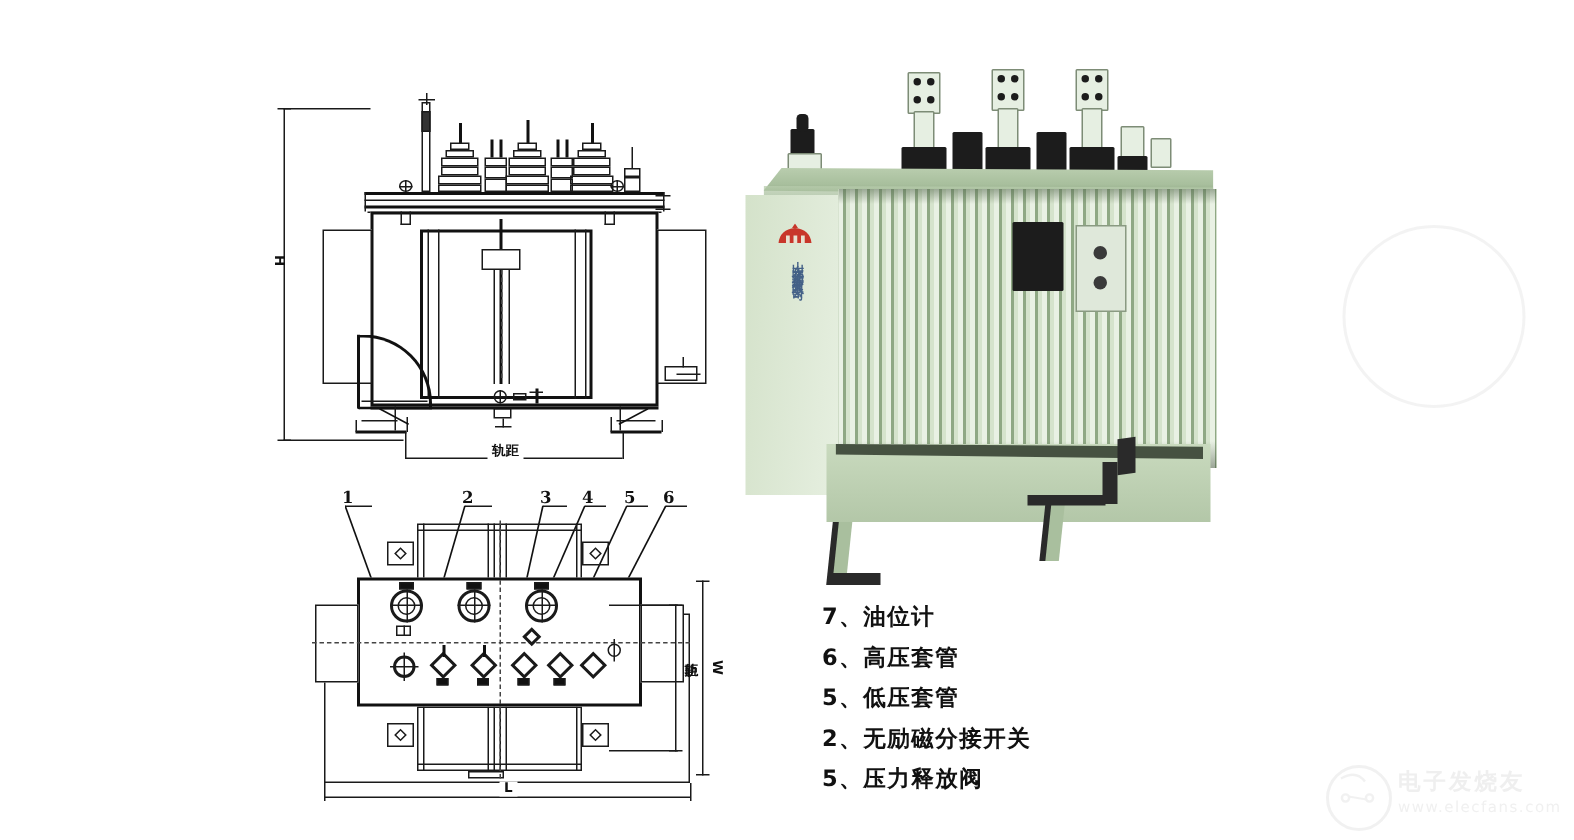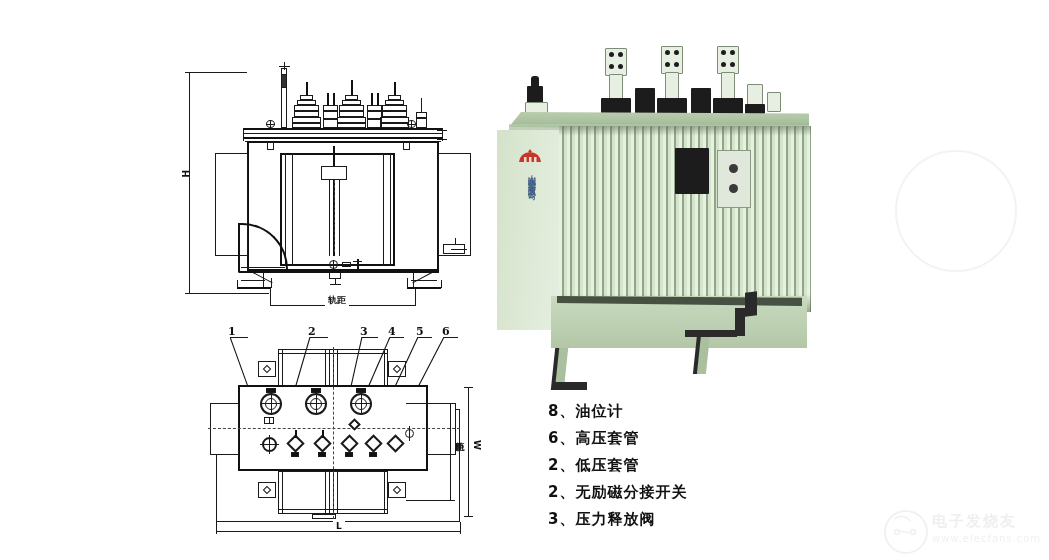--- a/index.html
+++ b/index.html
@@ -499,25 +499,25 @@
                 transform:skewX(-6deg);"></div>
     <div class="skidtop" style="left:210px;top:290px;width:9px;height:40px;
                 transform:skewX(-6deg);background:#a9bf9e;"></div>
     <div class="skid" style="left:196px;top:286px;width:52px;height:7px;"></div>
     <div class="skid" style="left:246px;top:264px;width:10px;height:28px;"></div>
     <div class="skid" style="left:256px;top:248px;width:12px;height:24px;
                 transform:skewY(-8deg);"></div>
   </div>
 
   <div class="legend">
-    <div class="legend-item">8、油位计</div>
+    <div class="legend-item">7、油位计</div>
     <div class="legend-item">6、高压套管</div>
-    <div class="legend-item">2、低压套管</div>
+    <div class="legend-item">5、低压套管</div>
     <div class="legend-item">2、无励磁分接开关</div>
-    <div class="legend-item">3、压力释放阀</div>
+    <div class="legend-item">5、压力释放阀</div>
   </div>
 
   <div class="wm-circle"></div>
 
   <div class="wm-bottom">
     <div class="wm-face">
       <svg width="36" height="36" viewBox="0 0 36 36" style="position:absolute;left:0;top:0;">
         <circle cx="11" cy="20" r="2.4" fill="none" stroke="#e6e6e6" stroke-width="1.6"></circle>
         <circle cx="27" cy="20" r="2.4" fill="none" stroke="#e6e6e6" stroke-width="1.6"></circle>
         <line x1="13" y1="19" x2="25" y2="21" stroke="#e6e6e6" stroke-width="1.4"></line>

